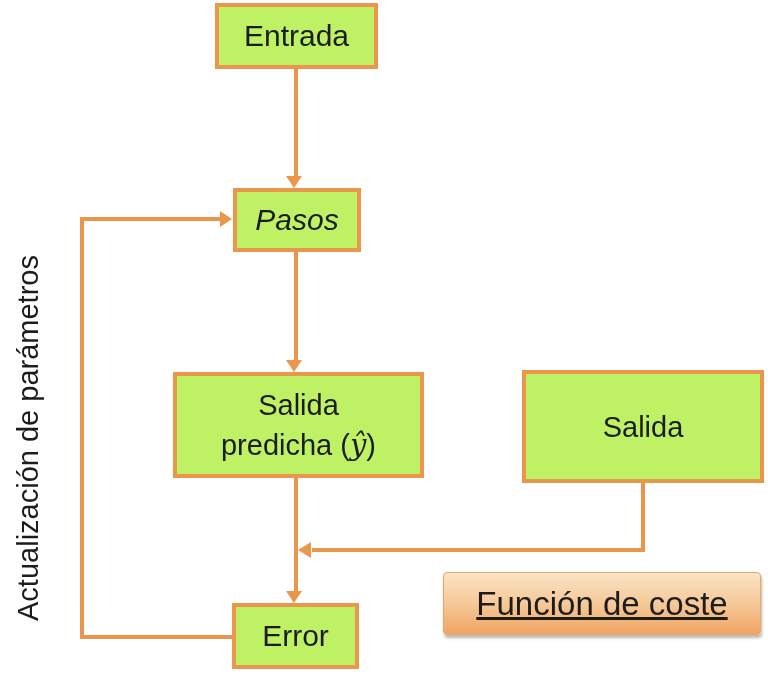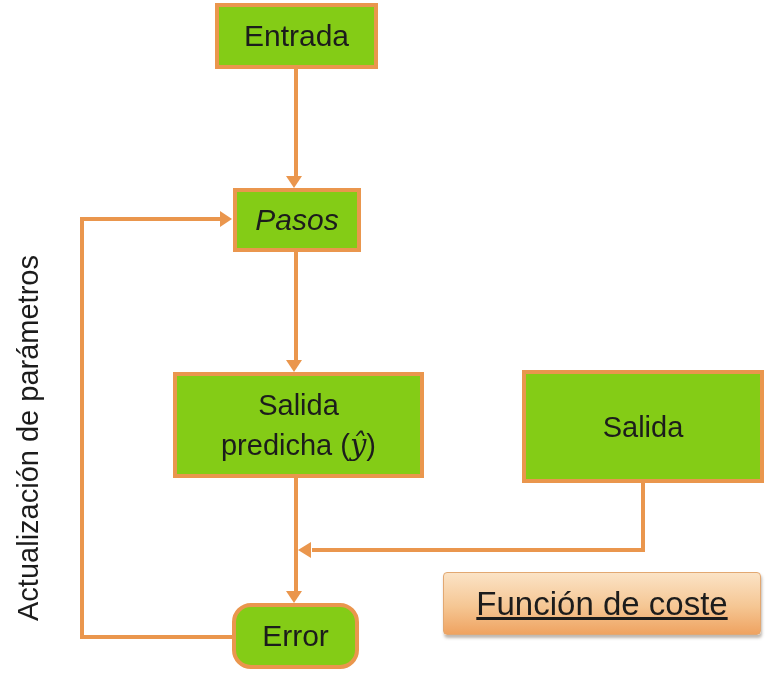--- a/index.html
+++ b/index.html
@@ -14,36 +14,36 @@
     background: #ffffff;
     overflow: hidden;
     font-family: "Liberation Sans", sans-serif;
     color: #1c1c1c;
   }
   
   .node {
     position: absolute;
     box-sizing: border-box;
     border: 4px solid #EA964D;
-    background: #84cc16;
+    background: #bef264;
     display: flex;
     align-items: center;
     justify-content: center;
     text-align: center;
     font-size: 30px;
     line-height: 1.25;
     color: #1c1c1c;
   }
   #node-entrada  { left: 215px; top: 3px;   width: 163px; height: 66px; }
   #node-pasos    { left: 233px; top: 188px; width: 128px; height: 64px; font-style: italic; }
   #node-predicha { left: 173px; top: 372px; width: 251px; height: 106px;
                    flex-direction: column; font-size: 29px; line-height: 40px; }
   #node-esperada { left: 522px; top: 370px; width: 242px; height: 113px;
                    flex-direction: column; font-size: 29px; line-height: 40px; }
-  #node-error    { left: 232px; top: 603px; width: 127px; height: 66px; border-radius: 19px; }
+  #node-error    { left: 232px; top: 603px; width: 127px; height: 66px; }
   .math {
     font-family: "DejaVu Serif", serif;
     font-style: italic;
   }
   
   #node-coste {
     position: absolute;
     box-sizing: border-box;
     left: 443px; top: 572px; width: 318px; height: 63px;
     border: 1px solid #E2A872;

